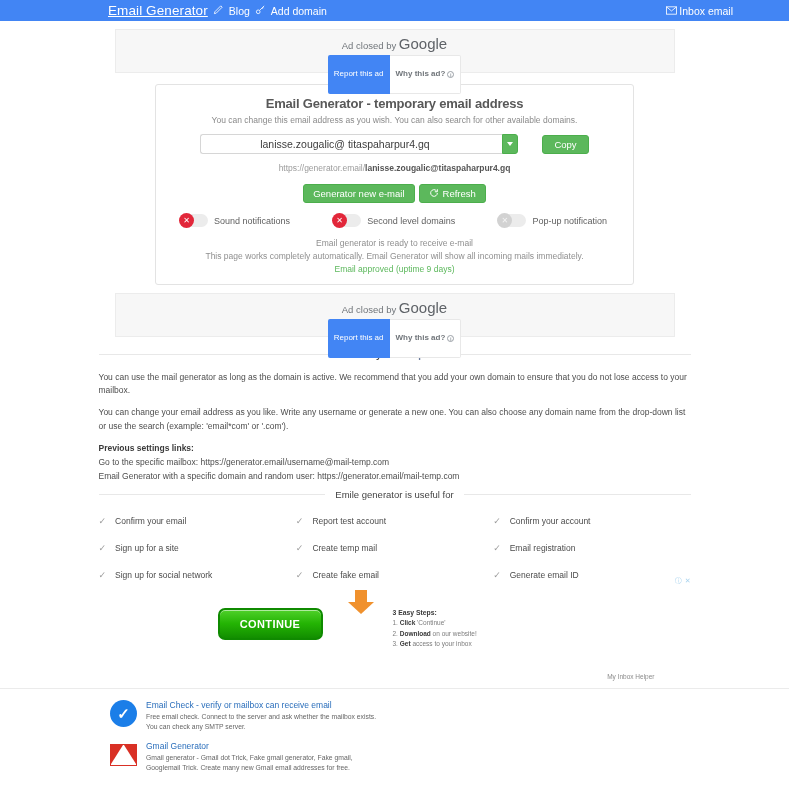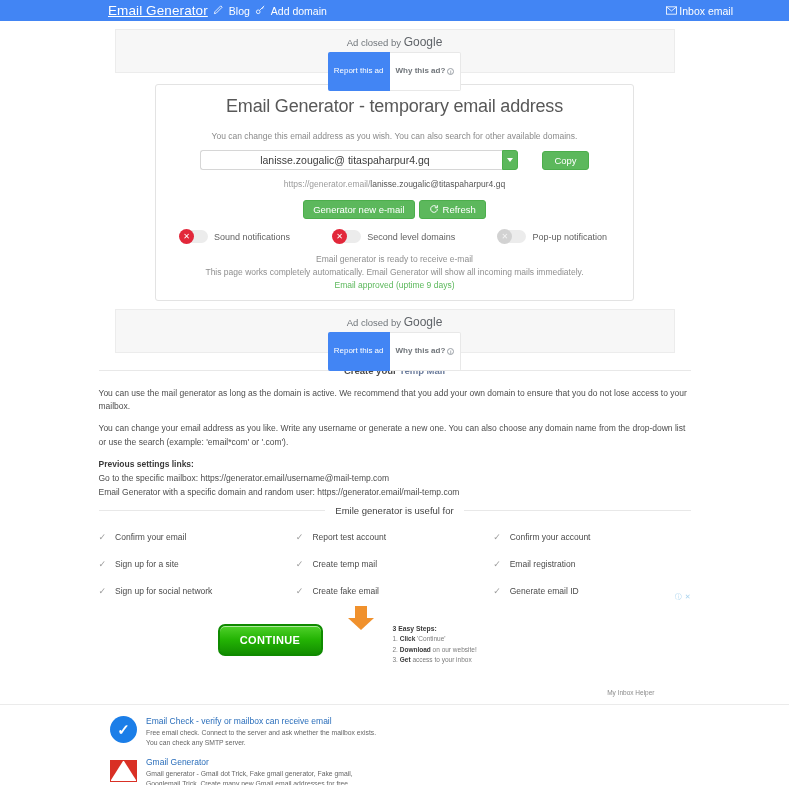--- a/index.html
+++ b/index.html
@@ -73,21 +73,21 @@
     text-align: center;
     width: 200px;
   }
   .ad-closed {
     font-size: 9.5px;
     color: #70757a;
     font-family: "Liberation Sans", sans-serif;
     margin-bottom: 3px;
     white-space: nowrap;
   }
-  .ad-closed .g { font-size: 12px; color: #5f6368; text-align: center; }
+  .ad-closed .g { font-size: 15px; color: #5f6368; text-align: center; }
   .ad-btns { display: flex; justify-content: center; }
   .btn-report {
     background: #4285f4;
     color: #fff;
     font-size: 8px;
     padding: 15px 6px;
     border: none;
     border-radius: 2px 0 0 2px;
     cursor: pointer;
     font-family: "Liberation Sans", sans-serif;
@@ -124,24 +124,24 @@
   .card {
     width: 479px;
     margin: 11px auto 0;
     background: #fff;
     border: 1px solid #e3e3e3;
     border-radius: 3px;
     padding: 11px 14px 10px;
     text-align: center;
   }
   .card h1 {
-    font-size: 18px;
-    font-weight: normal;
+    font-size: 13px;
+    font-weight: bold;
     color: #585858;
-    margin-bottom: 14px;
+    margin-bottom: 4px;
     letter-spacing: -.2px;
   }
   .card-sub {
     font-size: 8.5px;
     color: #8a8a8a;
     margin-bottom: 9px;
   }
   .email-row {
     display: flex;
     align-items: center;
@@ -196,21 +196,21 @@
     height: 19px;
     border-radius: 3px;
     cursor: pointer;
     font-family: "Liberation Sans", sans-serif;
   }
   .url-line {
     font-size: 8.5px;
     color: #9b9b9b;
     margin-bottom: 11px;
   }
-  .url-line b { color: #555; font-weight: normal; }
+  .url-line b { color: #555; font-weight: bold; }
 
   .action-row {
     display: flex;
     justify-content: center;
     gap: 4px;
     margin-bottom: 11px;
   }
   .btn-green {
     background: #5cb85c;
     border: 1px solid #4cae4c;

